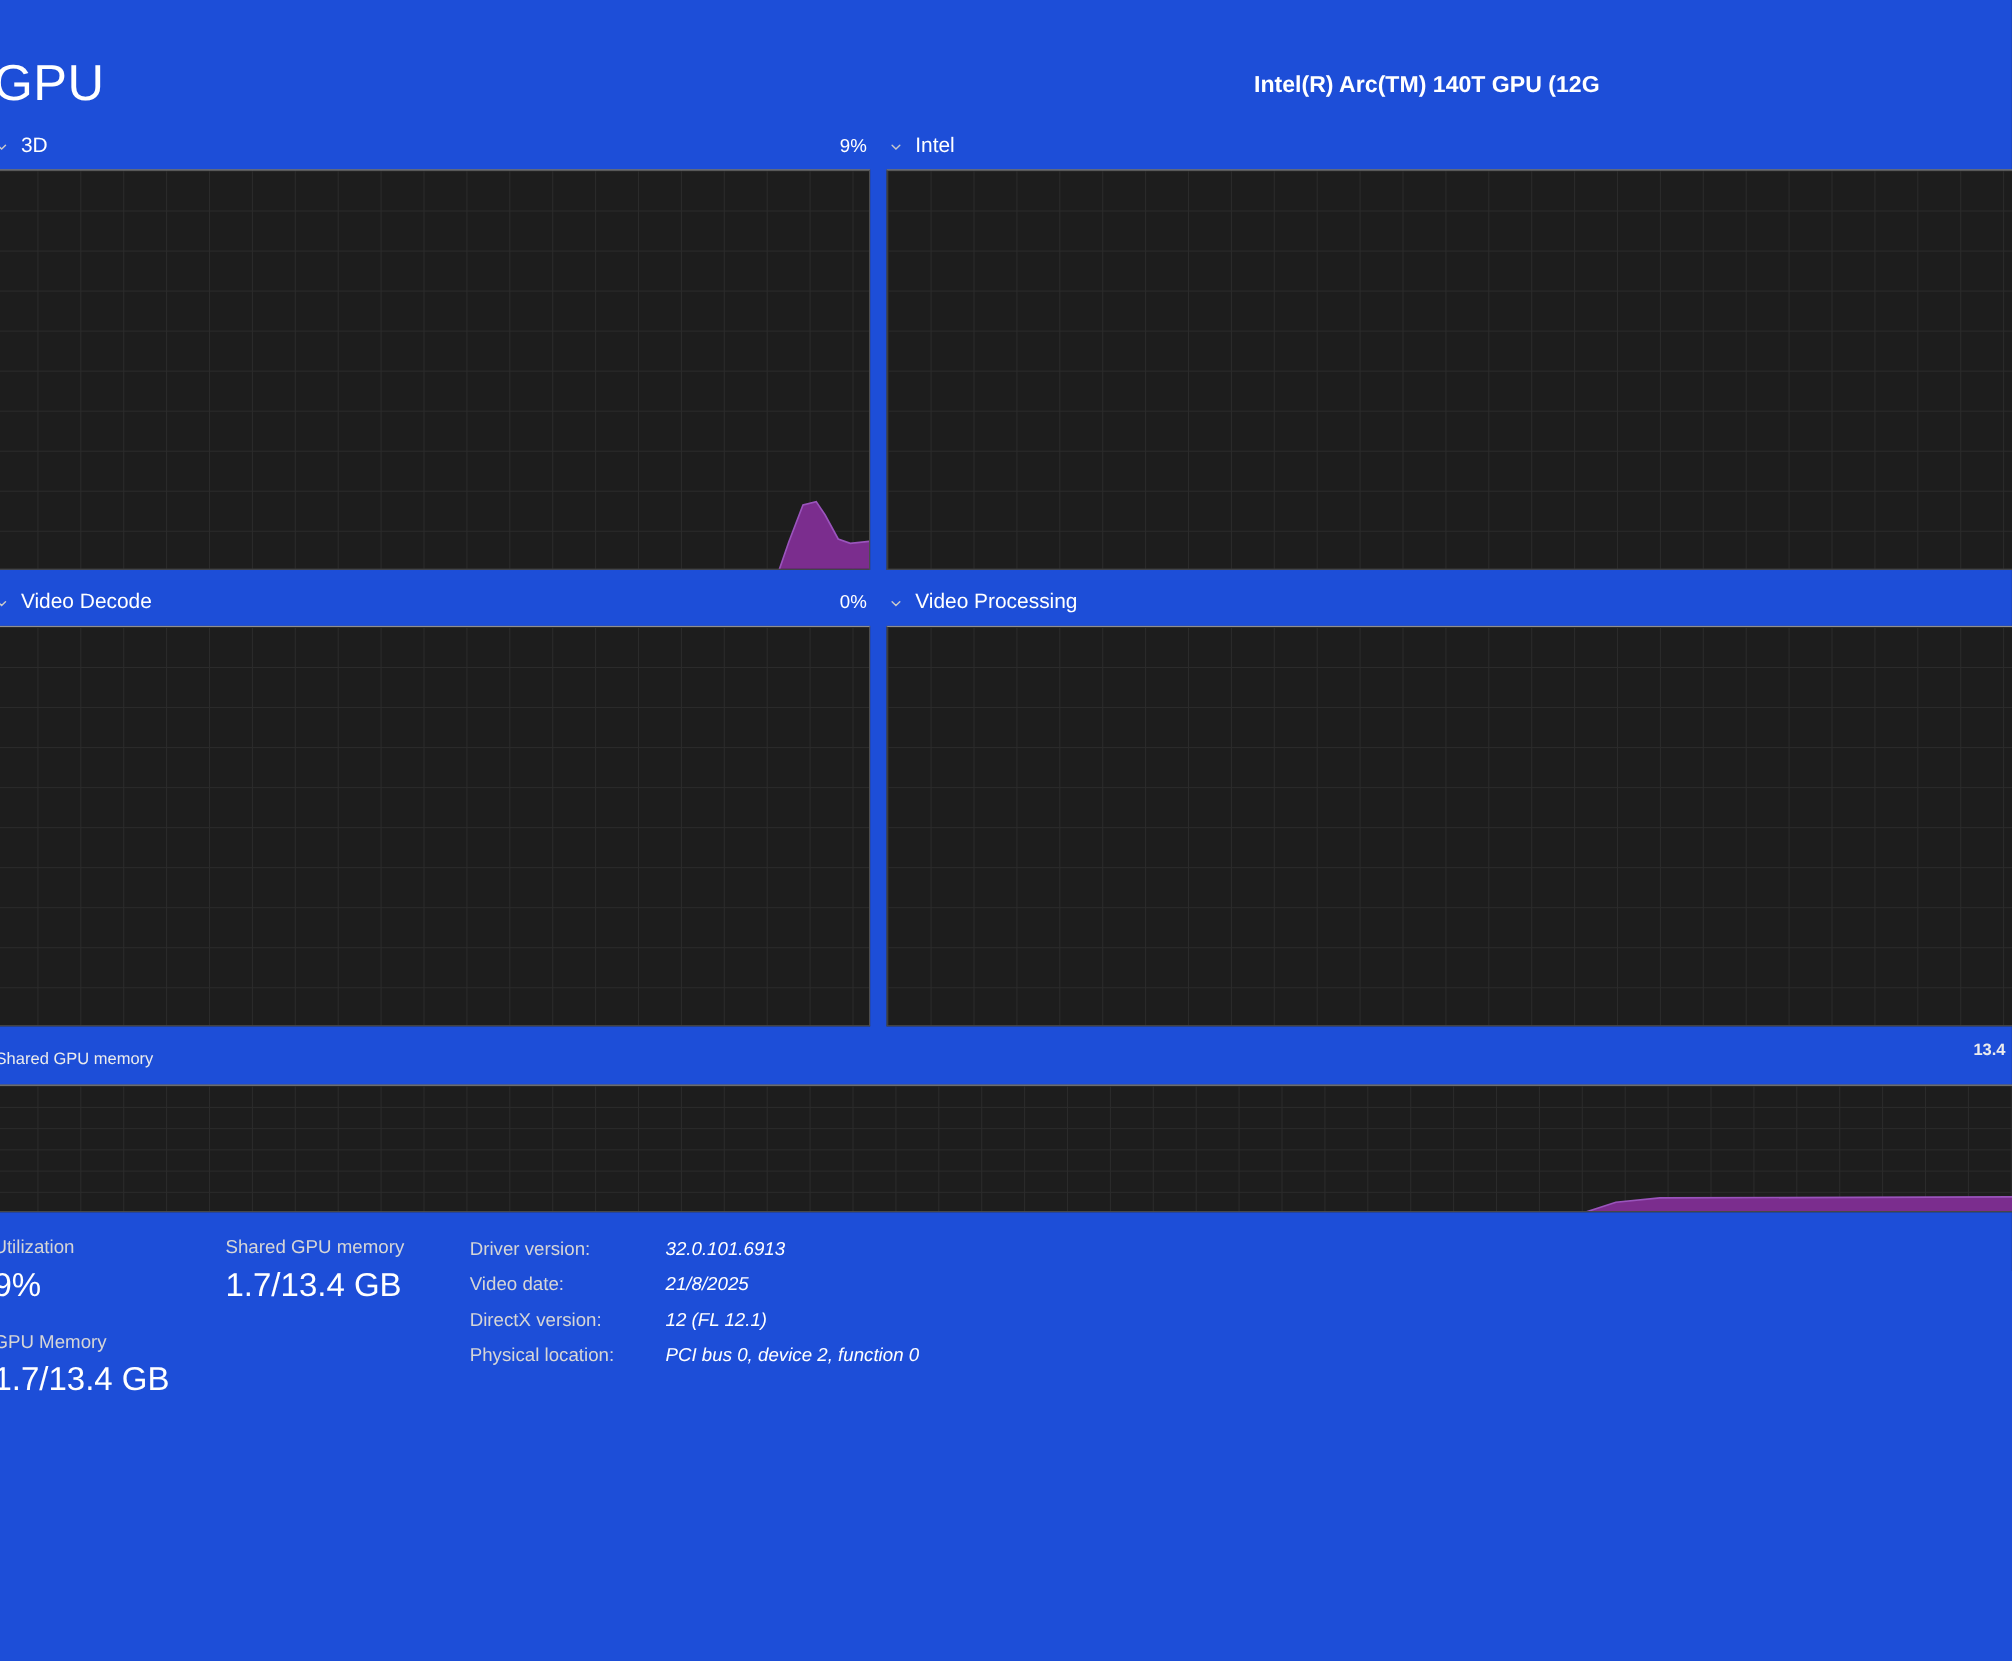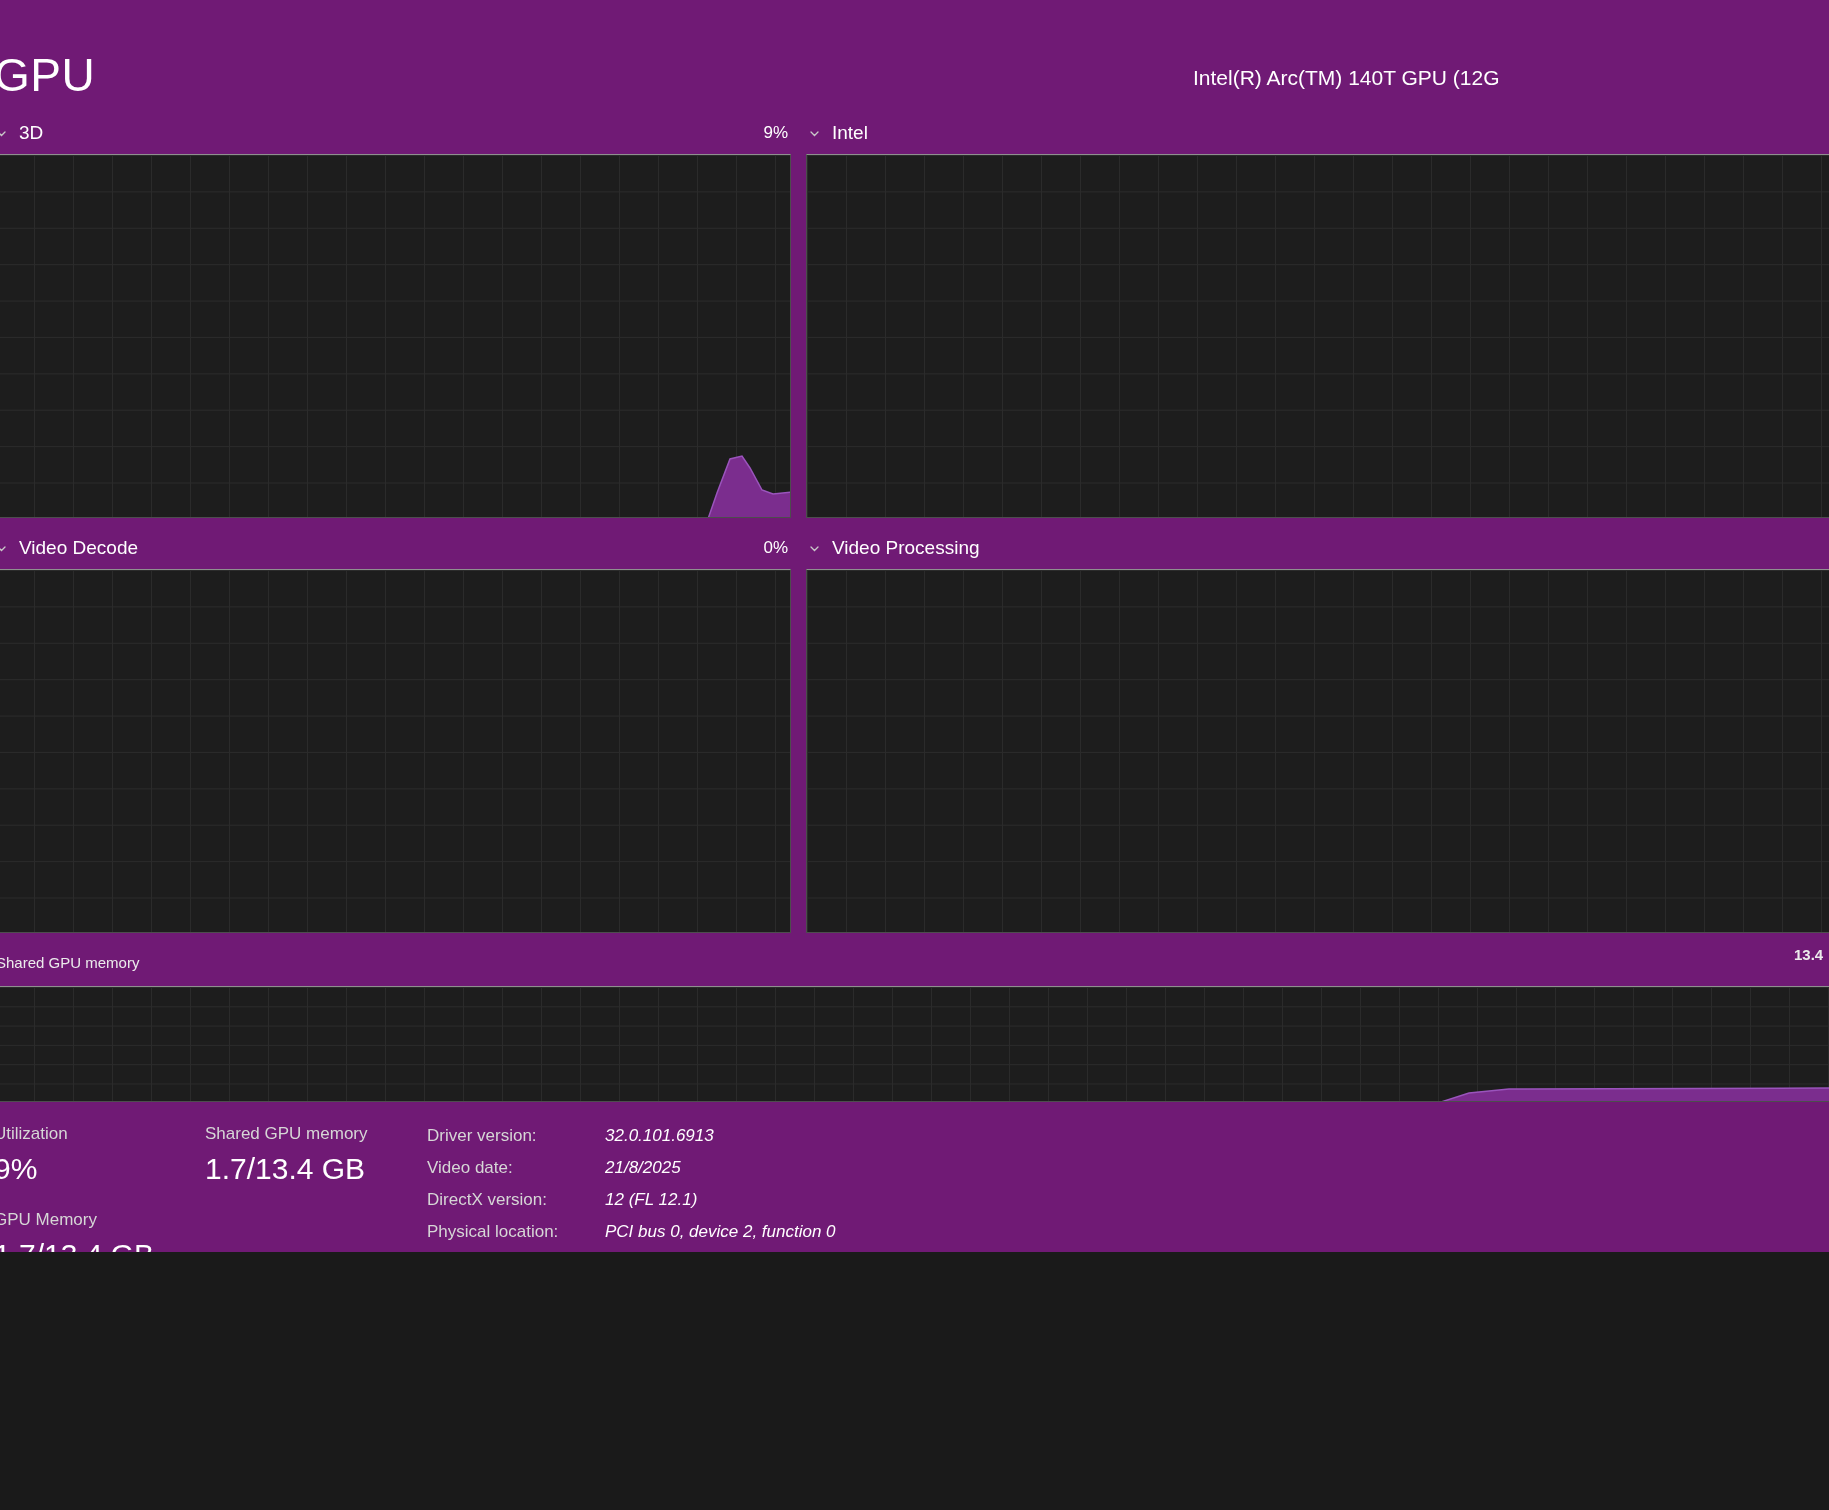--- a/index.html
+++ b/index.html
@@ -3,41 +3,41 @@
 <meta charset="utf-8">
 <style>
   html, body {
     margin: 0;
     padding: 0;
     background: #1a1a1a;
   }
   .page {
     position: relative;
     width: 1829px;
-    height: 1252px;
-    background: #701a75;
+    height: 1510px;
+    background: #1d4ed8;
     overflow: hidden;
     font-family: "Liberation Sans", sans-serif;
     color: #ffffff;
   }
   .page-title {
     position: absolute;
     left: -6px;
     top: 48px;
     font-size: 46px;
     font-weight: 400;
     margin: 0;
     letter-spacing: 0.5px;
   }
   .device-name {
     position: absolute;
-    left: 1193px;
+    left: 1140px;
     top: 66px;
     font-size: 21px;
-    font-weight: 400;
+    font-weight: 700;
     white-space: nowrap;
   }
   .panel { position: absolute; }
   .p1 { left: -45px; top: 116px; width: 836px; }
   .p2 { left: 806px; top: 116px; width: 1040px; }
   .p3 { left: -45px; top: 531px; width: 836px; }
   .p4 { left: 806px; top: 531px; width: 1040px; }
   .panel-header {
     height: 34px;
     margin-bottom: 4px;

